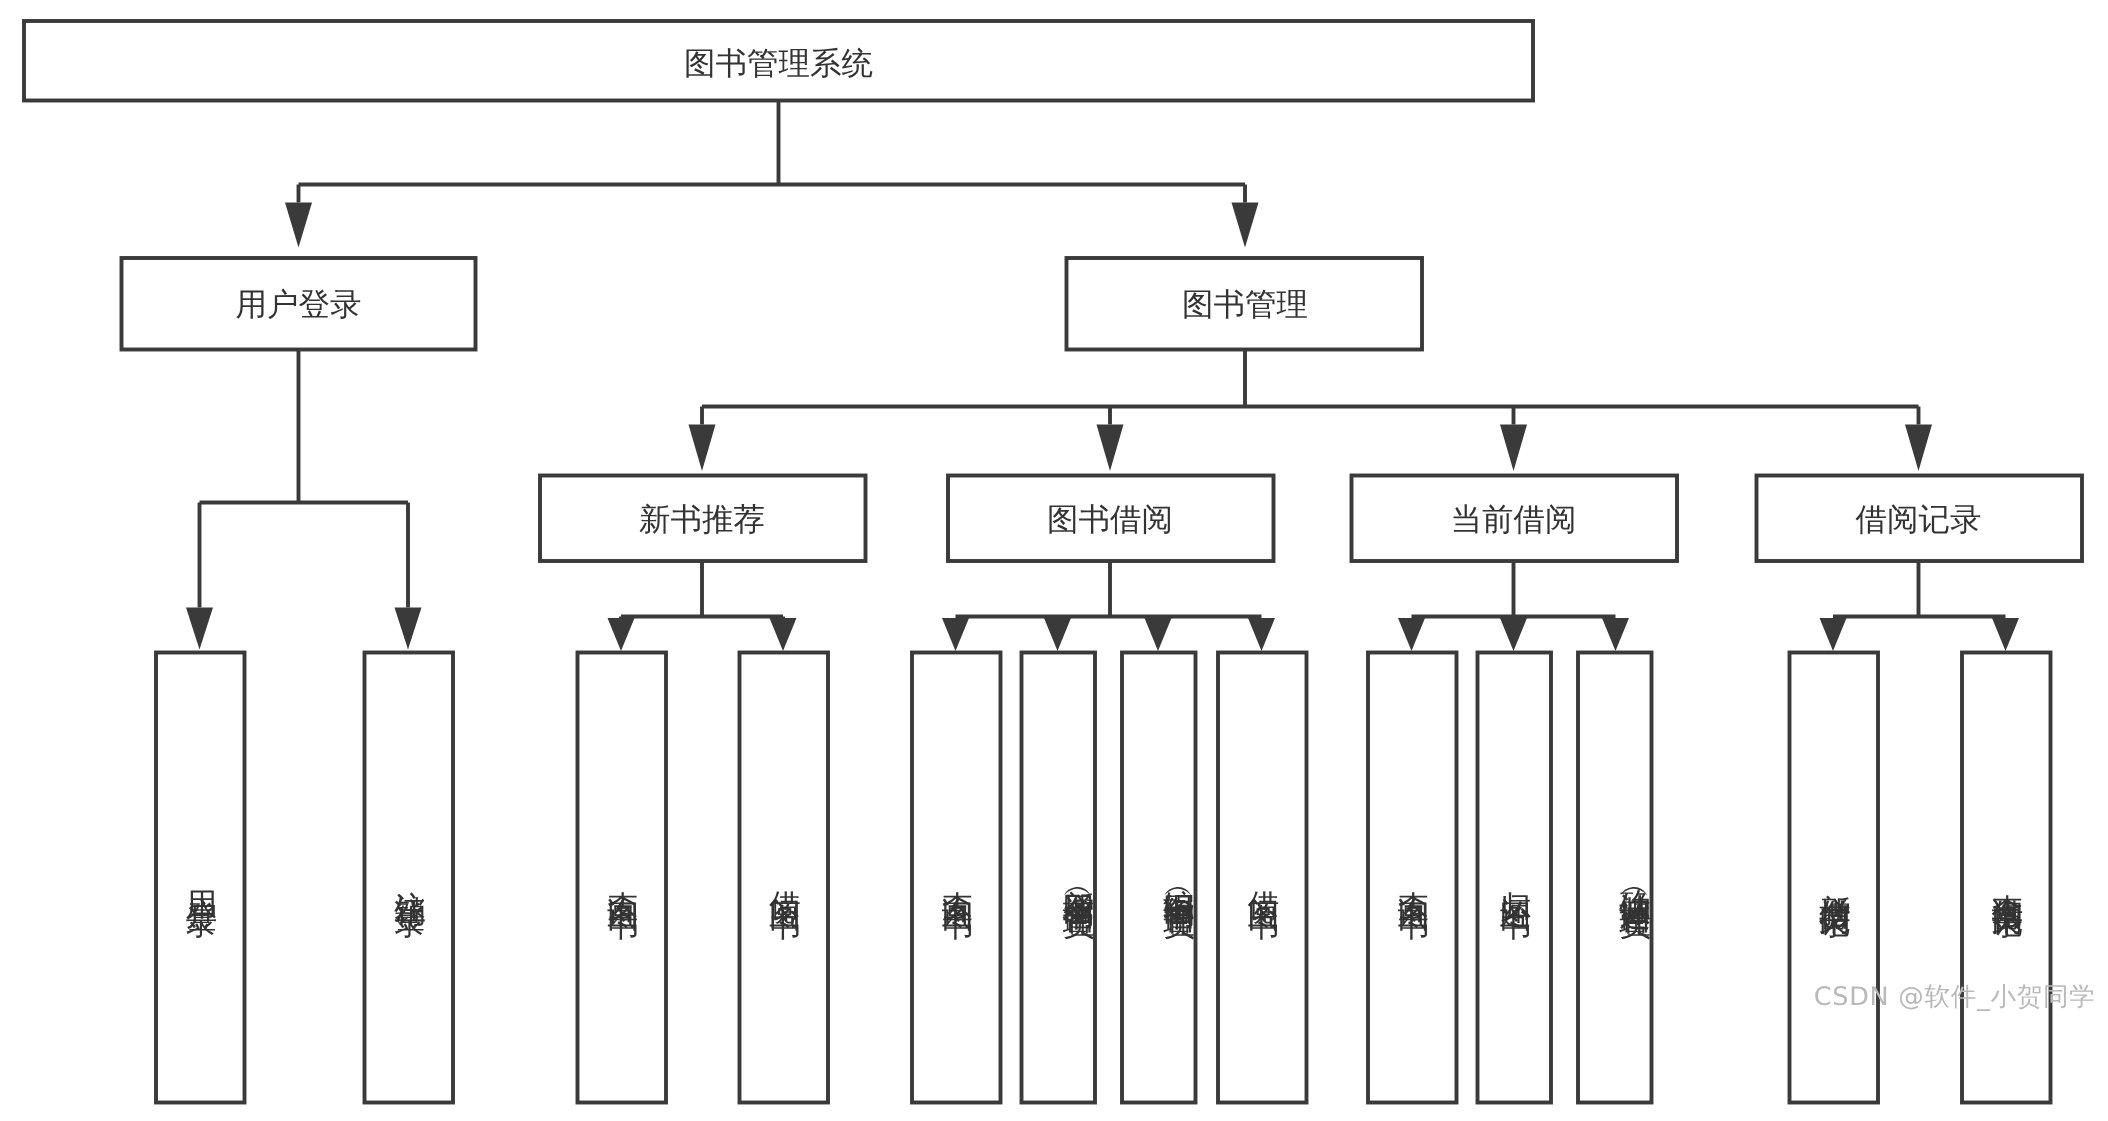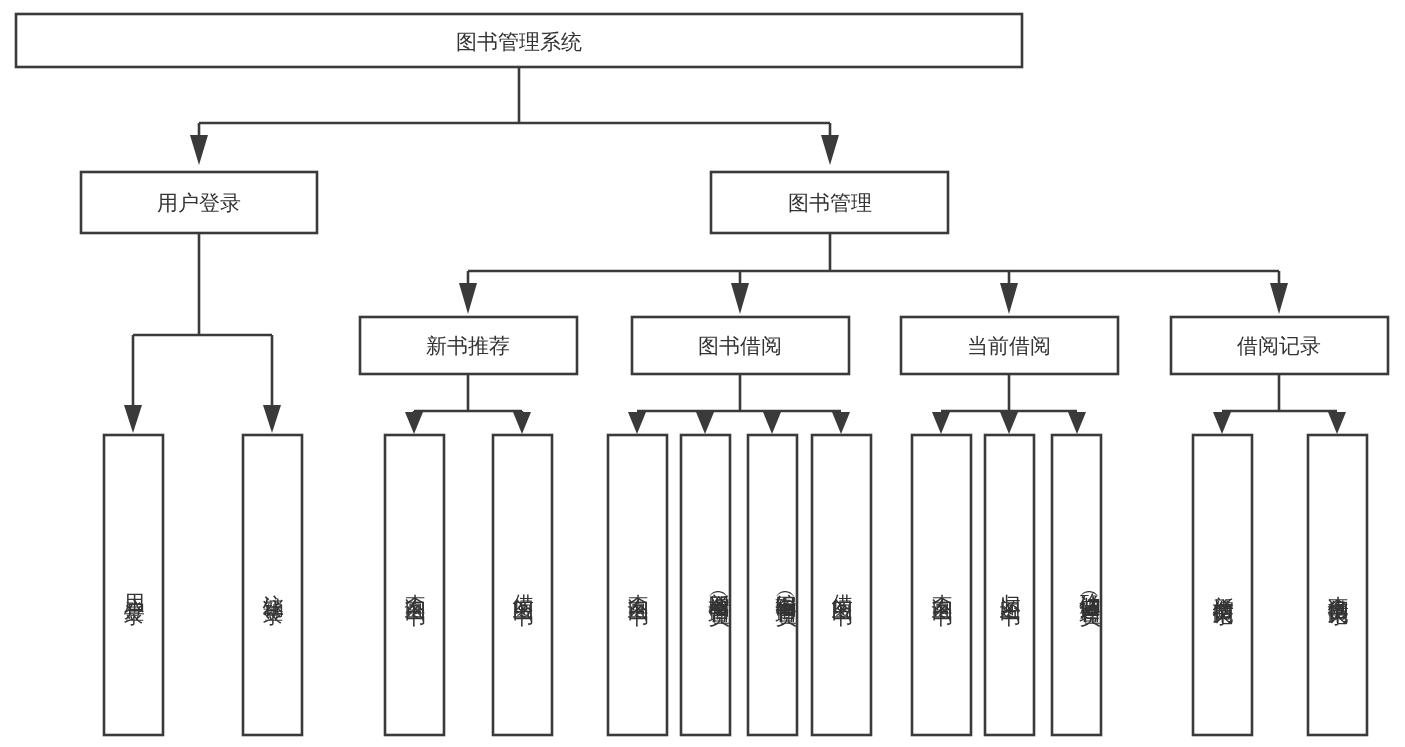--- a/index.html
+++ b/index.html
@@ -202,14 +202,15 @@
   <div class="leaf-label-wrap" style="left:748px; top:435px; width:49px; height:300px; align-items:flex-start; letter-spacing:2px;">编辑图书（管理员）</div>
   <div class="leaf-label-wrap" style="left:812px; top:435px; width:59px; height:300px;">借阅图书</div>
 
   <div class="leaf-label-wrap" style="left:912px; top:435px; width:59px; height:300px;">查询图书</div>
   <div class="leaf-label-wrap" style="left:985px; top:435px; width:49px; height:300px;">归还图书</div>
   <div class="leaf-label-wrap" style="left:1052px; top:435px; width:49px; height:300px; align-items:flex-start; letter-spacing:2px;">确认归还（管理员）</div>
 
   <div class="leaf-label-wrap" style="left:1193px; top:435px; width:59px; height:300px; letter-spacing:2px;">新增借阅记录</div>
   <div class="leaf-label-wrap" style="left:1308px; top:435px; width:59px; height:300px; letter-spacing:2px;">查询借阅记录</div>
 
+  <div class="watermark">CSDN @软件_小贺同学</div>
 
 </div>
 
 </body></html>

